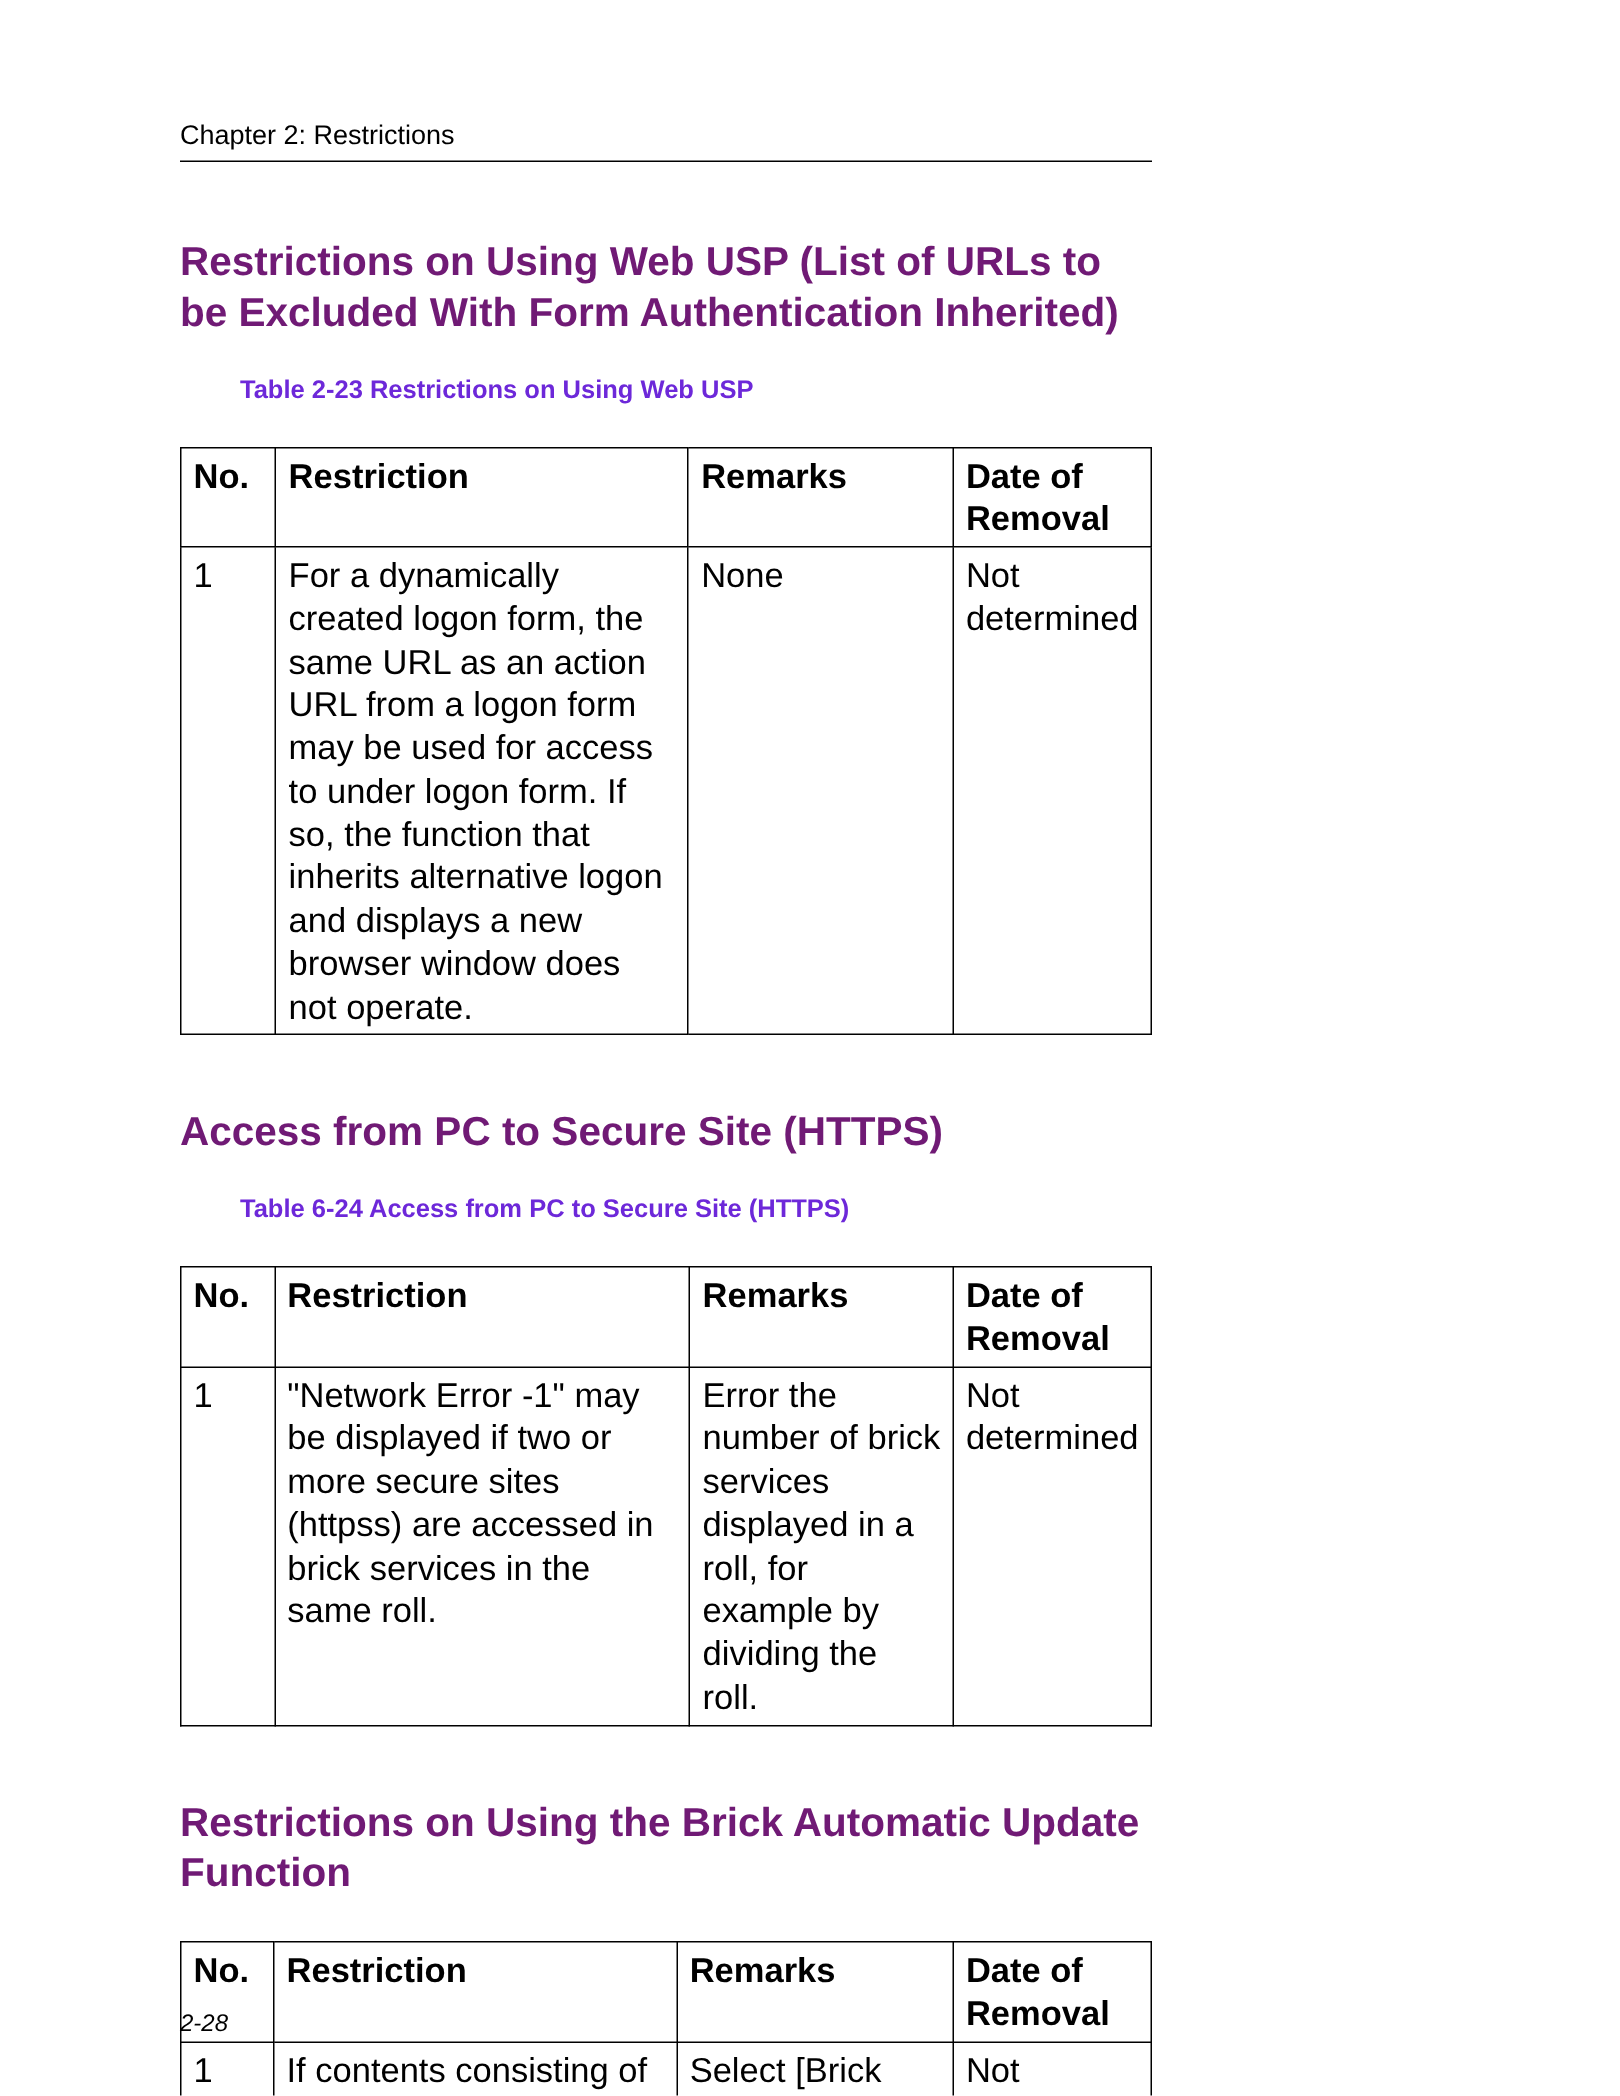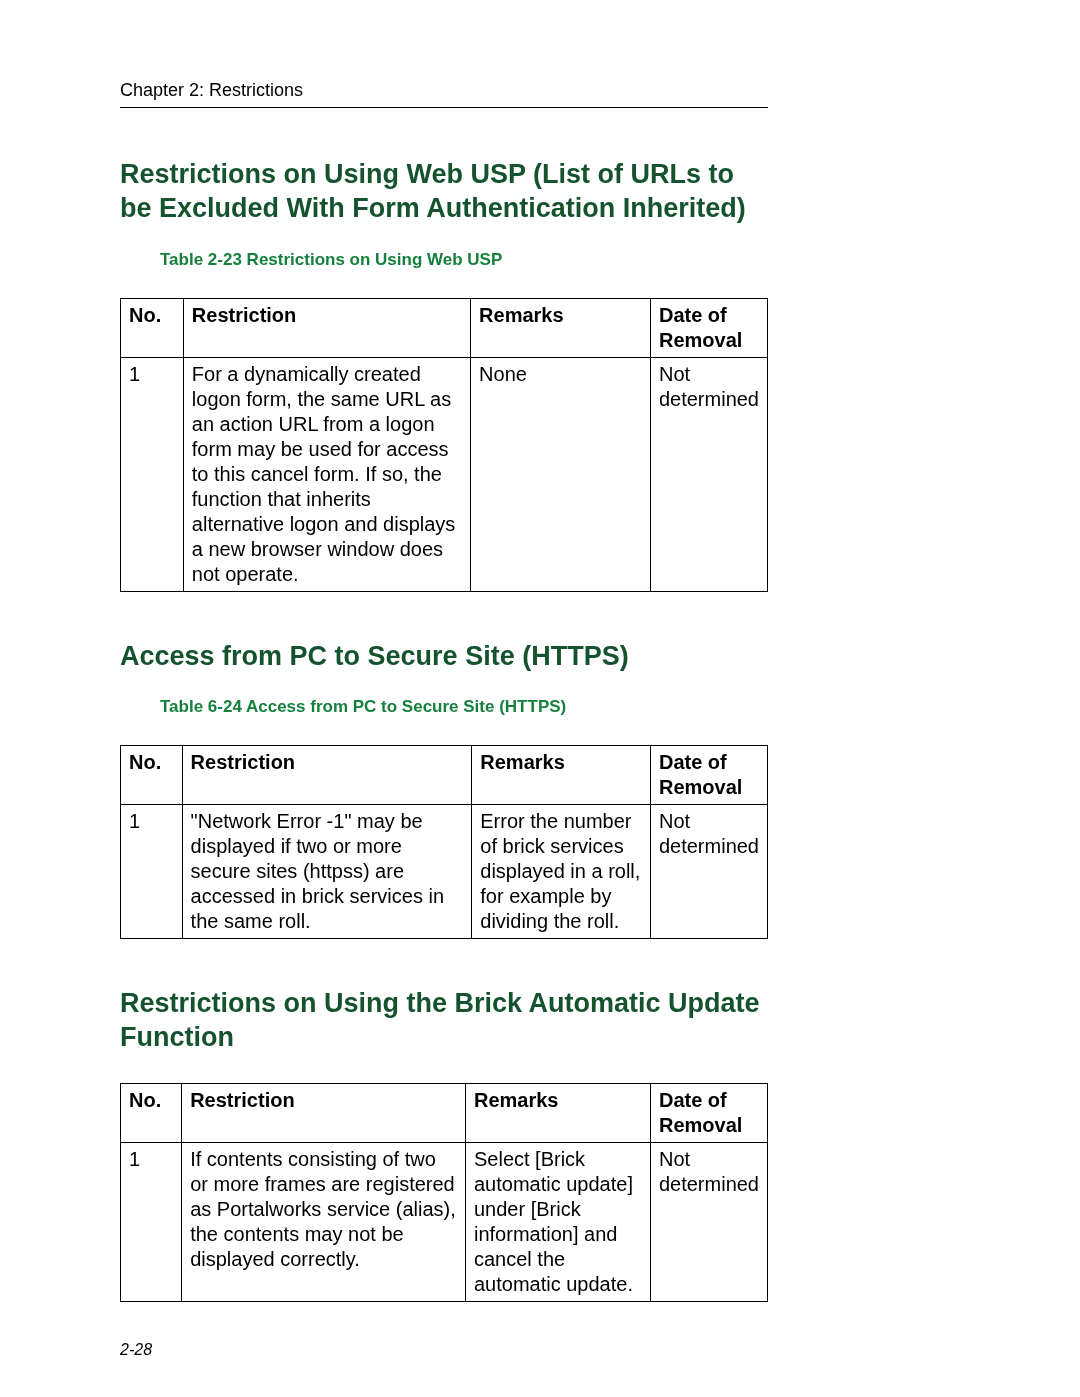--- a/index.html
+++ b/index.html
@@ -19,37 +19,37 @@
   .chapter-header {
     font-size: 18px;
     margin-bottom: 6px;
   }
   .hr {
     border: none;
     border-top: 1.5px solid #000;
     margin: 0 0 50px 0;
   }
   .section-title {
-    color: #14532d;
+    color: #701a75;
     font-weight: bold;
     font-size: 27px;
     line-height: 1.25;
     margin: 0 0 24px 0;
   }
   .table-caption {
-    color: #15803d;
+    color: #6d28d9;
     font-weight: bold;
     font-size: 17px;
     margin: 0 0 4px 40px;
   }
   table.restrictions {
     border-collapse: collapse;
     width: 100%;
     margin-bottom: 48px;
-    font-size: 20px;
+    font-size: 23px;
     margin-top: 28px;
   }
   table.restrictions th,
   table.restrictions td {
     border: 1.5px solid #000;
     padding: 4px 8px;
     text-align: left;
     vertical-align: top;
     line-height: 1.25;
   }
@@ -84,21 +84,21 @@
       <tr>
         <th class="col-no">No.</th>
         <th class="col-restriction-a">Restriction</th>
         <th class="col-remarks-a">Remarks</th>
         <th>Date of Removal</th>
       </tr>
     </thead>
     <tbody>
       <tr>
         <td>1</td>
-        <td>For a dynamically created logon form, the same URL as an action URL from a logon form may be used for access to this cancel form.  If so, the function that inherits alternative logon and displays a new browser window does not operate.</td>
+        <td>For a dynamically created logon form, the same URL as an action URL from a logon form may be used for access to under logon form.  If so, the function that inherits alternative logon and displays a new browser window does not operate.</td>
         <td>None</td>
         <td>Not determined</td>
       </tr>
     </tbody>
   </table>
 
   <h2 class="section-title">Access from PC to Secure Site (HTTPS)</h2>
   <div class="table-caption">Table 6-24  Access from PC to Secure Site (HTTPS)</div>
   <table class="restrictions">
     <thead>

